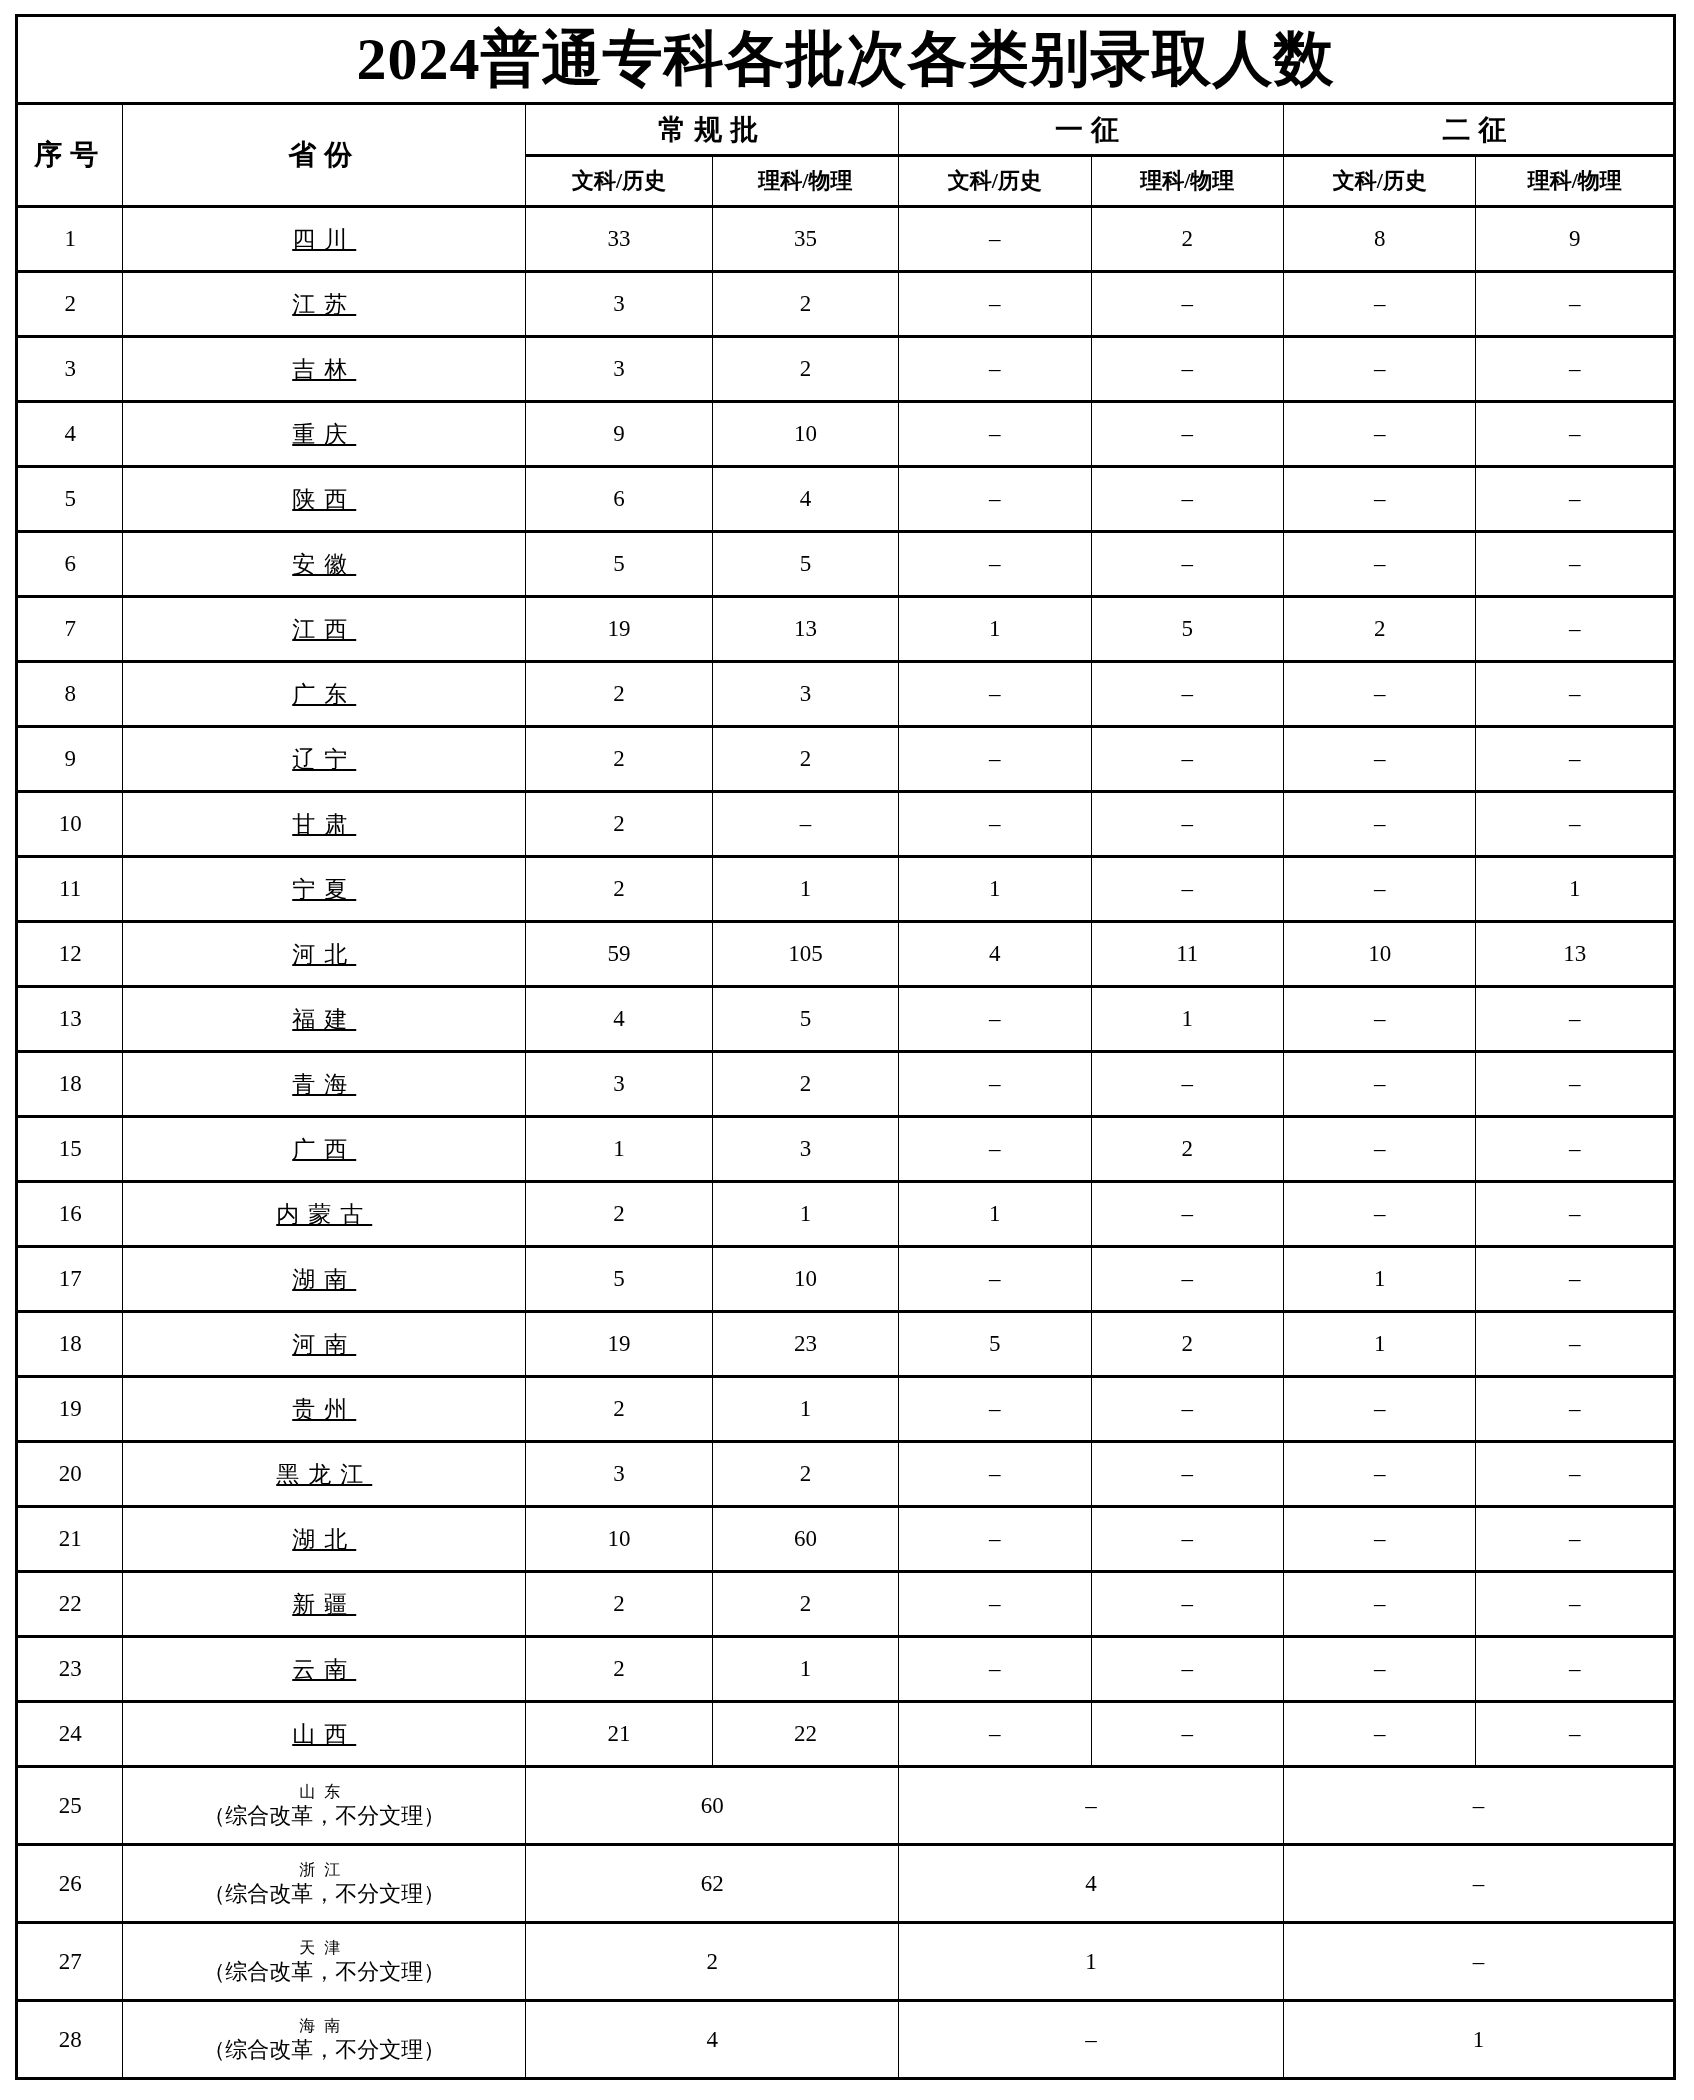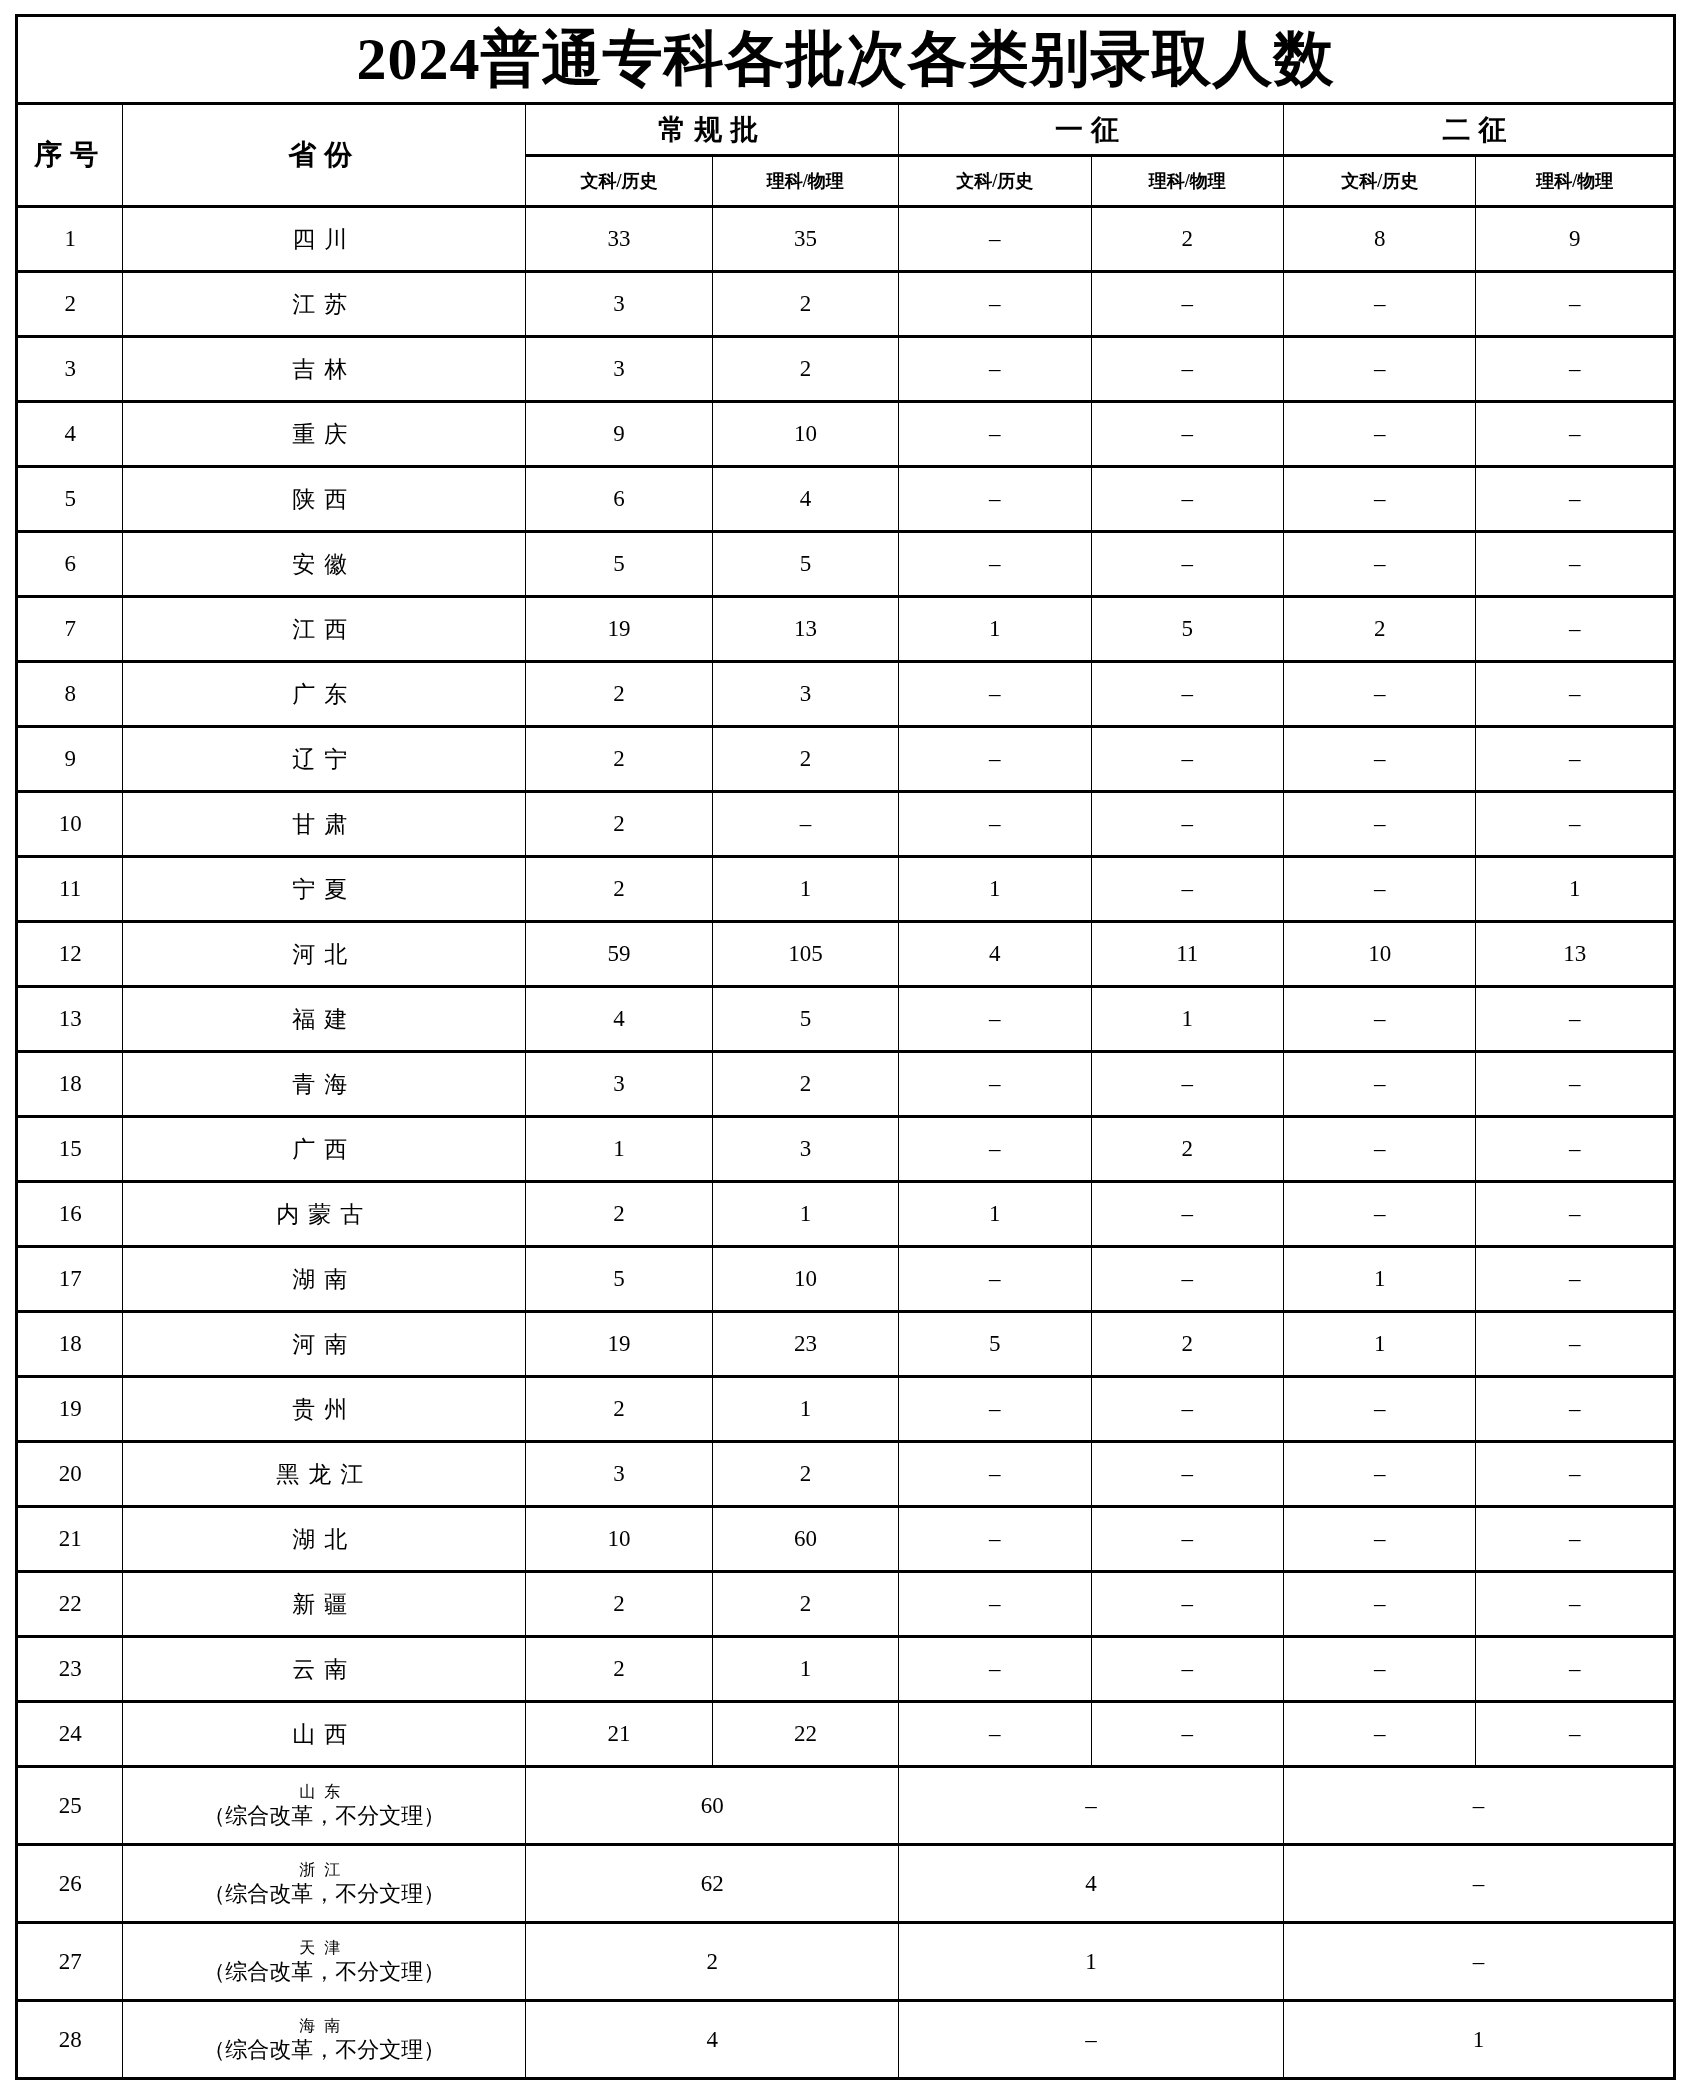--- a/index.html
+++ b/index.html
@@ -43,27 +43,27 @@
     letter-spacing: 1px;
   }
   tr.group-row th {
     height: 49px;
     font-size: 28px;
     font-weight: bold;
     letter-spacing: 8px;
   }
   tr.sub-row th {
     height: 48px;
-    font-size: 18px;
+    font-size: 22px;
     font-weight: bold;
     letter-spacing: 0;
   }
   tbody tr.normal td { height: 62px; font-size: 23px; }
   tbody tr.tall td   { height: 75px; font-size: 23px; }
-  td.prov { letter-spacing: 9px; }
+  td.prov { letter-spacing: 9px; text-decoration: underline; }
   .prov-name { letter-spacing: 9px; font-size: 16px; line-height: 1.3; }
   .prov-note { letter-spacing: 0; font-size: 22px; line-height: 1.2; }
 </style>
 </head>
 <body>
 
 <div class="page">
   <table class="adm">
     <colgroup>
       <col style="width:106px">

